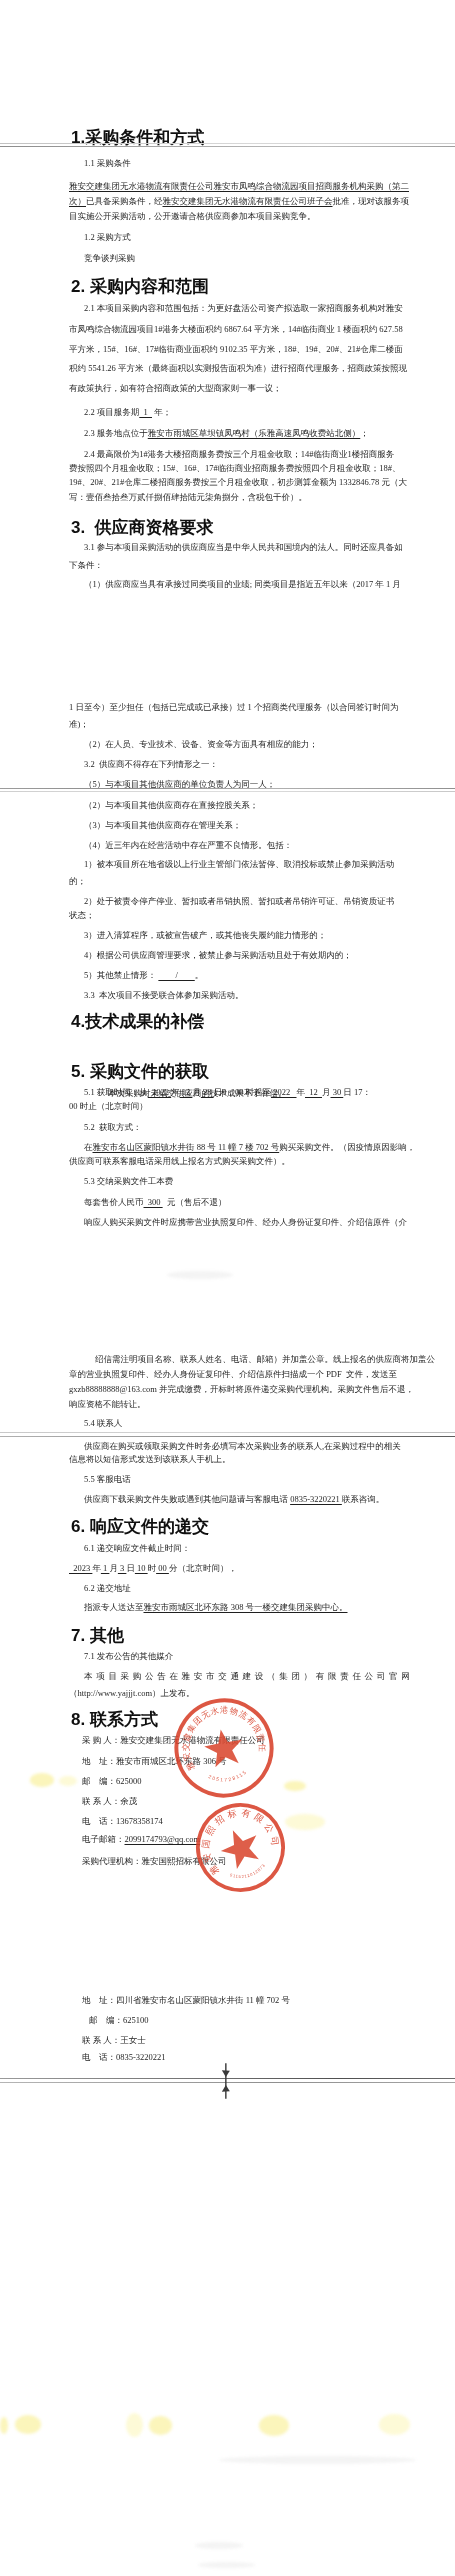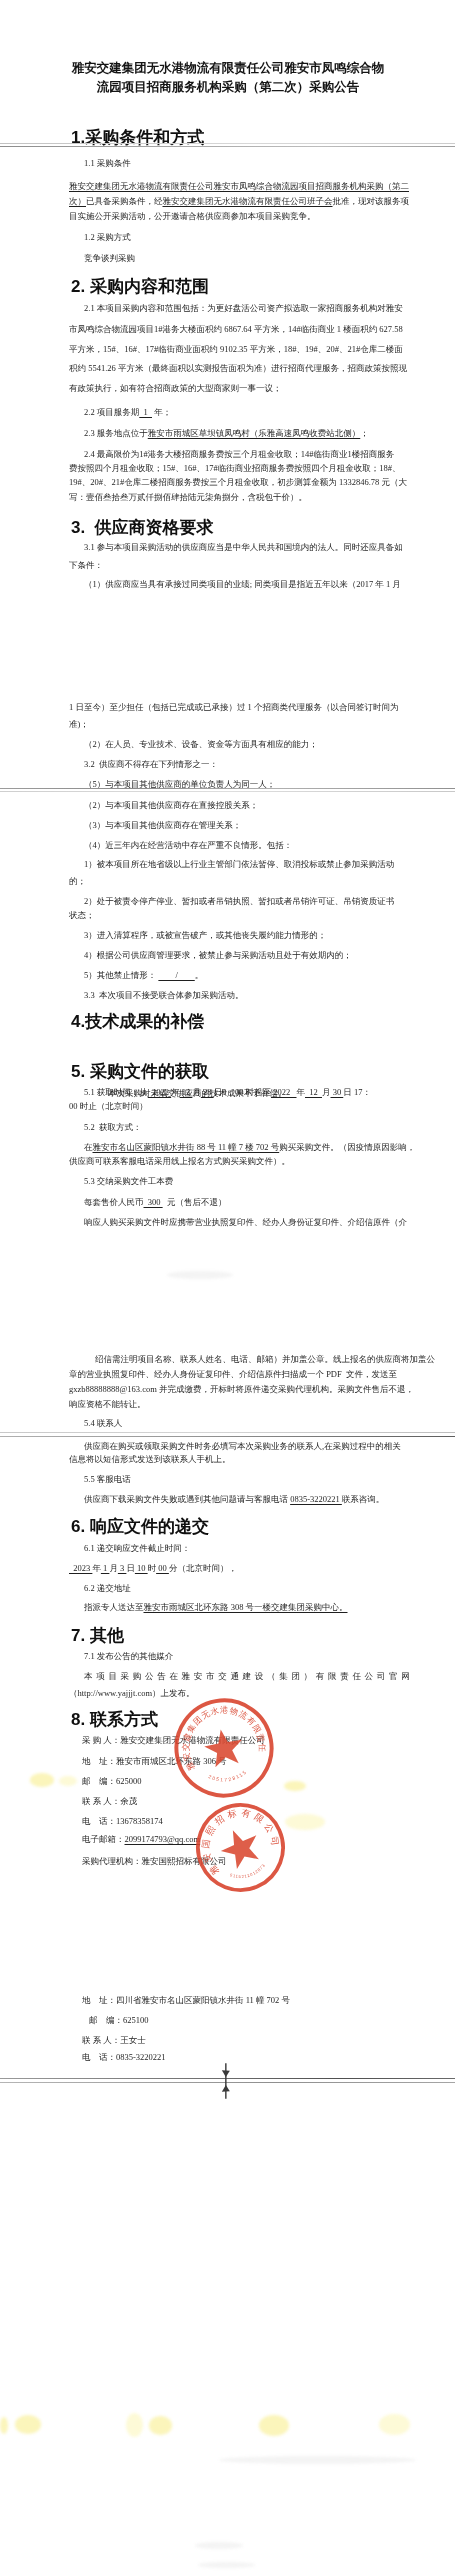--- a/index.html
+++ b/index.html
@@ -19,22 +19,20 @@
   .yellow{background:rgba(247,236,120,0.50);}
   .yellow2{background:rgba(250,243,150,0.38);}
   .gray2{background:rgba(120,120,120,0.08);}
   .seal{position:absolute;opacity:0.88;}
 </style>
 </head>
 <body>
 
 <div class="page">
 
-  <div class="title" style="top:60px;">雅安交建集团无水港物流有限责任公司雅安市凤鸣综合物</div>
-  <div class="title" style="top:79px;">流园项目招商服务机构采购（第二次）采购公告</div>
 
   <div class="hd" style="top:126px;">1.采购条件和方式</div>
 
   <div class="crease" style="top:143px;height:0.6px;background:linear-gradient(90deg,#c2c2c2,#d8d8d8 55%,#cccccc);"></div>
   <div class="crease" style="top:146px;height:1.1px;background:linear-gradient(90deg,#8d8d8d,#a8a8a8 40%,#bdbdbd 70%,#9f9f9f);"></div>
 
   <div class="t in" style="top:158px;">1.1 采购条件</div>
   <div class="t m" style="top:181px;"><span class="u">雅安交建集团无水港物流有限责任公司雅安市凤鸣综合物流园项目招商服务机构采购（第二</span></div>
   <div class="t m" style="top:196px;"><span class="u">次）</span><span>已具备采购条件，经</span><span class="u">雅安交建集团无水港物流有限责任公司班子会</span><span>批准，现对该服务项</span></div>
   <div class="t m" style="top:211px;">目实施公开采购活动，公开邀请合格供应商参加本项目采购竞争。</div>

